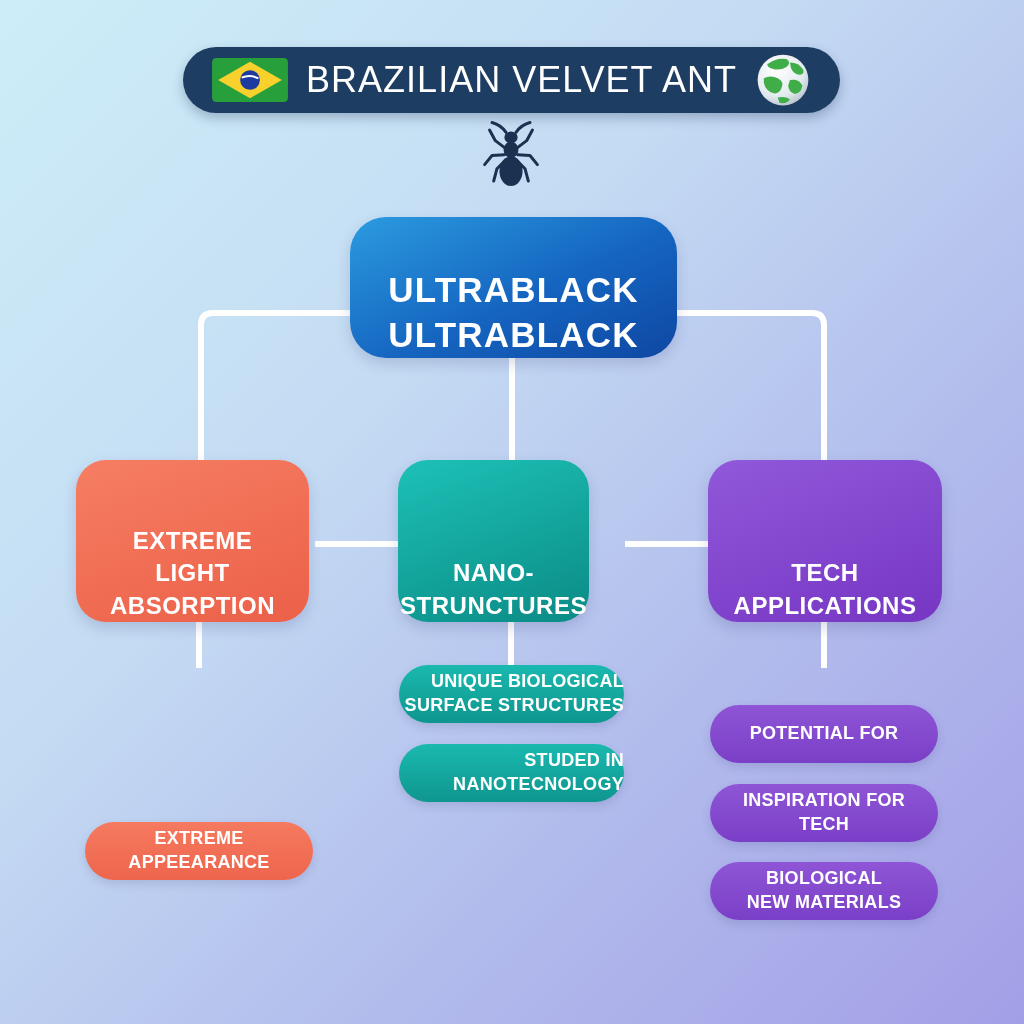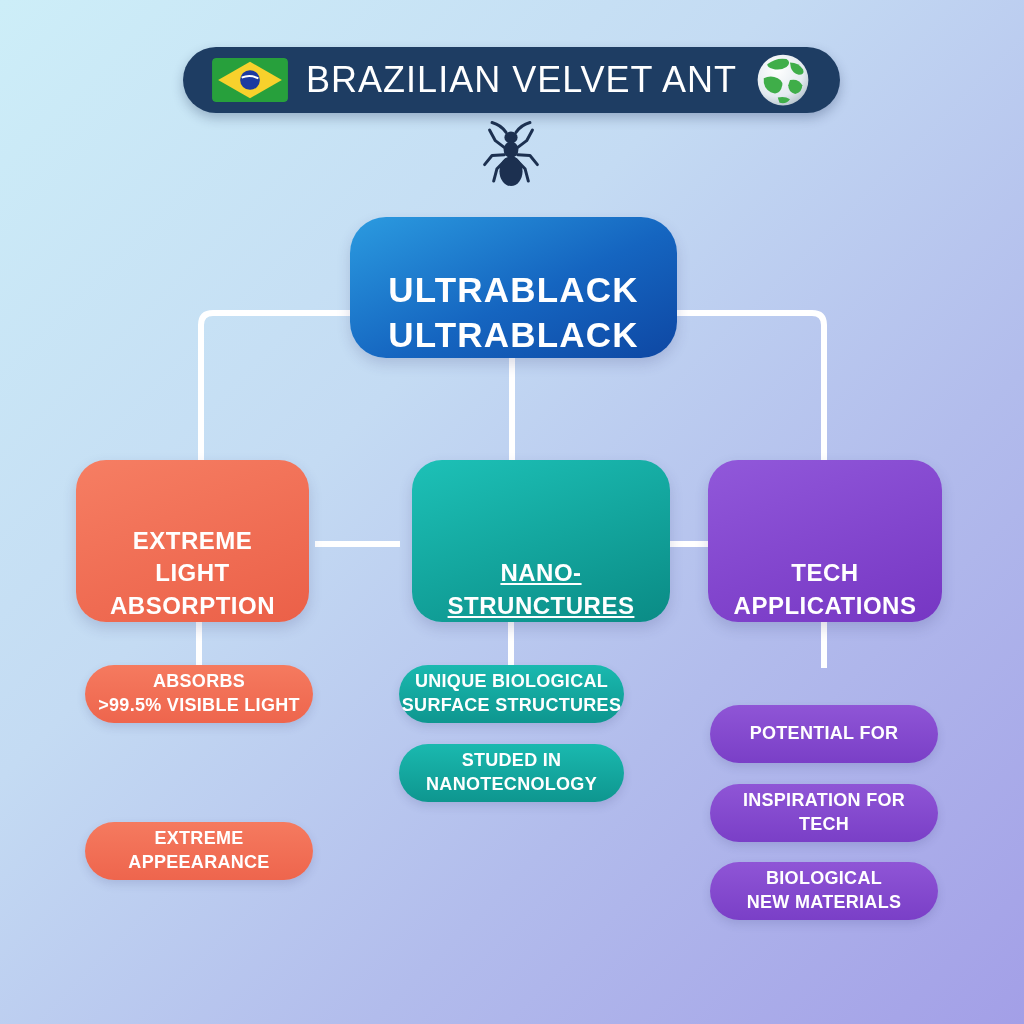--- a/index.html
+++ b/index.html
@@ -29,33 +29,33 @@
     box-shadow:0 6px 14px rgba(50,50,110,.18);
   }
   .node span { display:block; }
   .root {
     left:350px; top:217px; width:327px; height:141px; border-radius:36px;
     background:linear-gradient(155deg,#2b9be0 0%, #1565c0 55%, #0e47a3 100%);
     font-size:35px; line-height:1.28; letter-spacing:1.2px;
   }
   .branch { top:460px; height:162px; border-radius:30px; font-size:24px; line-height:1.35; letter-spacing:.5px; }
   .branch.col1 { left:76px;  width:233px; background:linear-gradient(160deg,#f67e63 0%, #eb6048 100%); }
-  .branch.col2 { left:412px; width:258px; background:linear-gradient(160deg,#1dc1b7 0%, #0a8b85 100%);text-decoration:underline; }
+  .branch.col2 { left:398px; width:191px; background:linear-gradient(160deg,#1dc1b7 0%, #0a8b85 100%); }
   .branch.col3 { left:708px; width:234px; background:linear-gradient(160deg,#9158da 0%, #7636c3 100%); }
 
   .pill {
     position:absolute; height:58px; border-radius:29px;
     display:flex; flex-direction:column; align-items:center; justify-content:center;
     color:#ffffff; font-weight:700; font-size:18px; line-height:1.32;
     text-align:center; letter-spacing:.3px;
     box-shadow:0 4px 10px rgba(50,50,110,.15);
   }
   .pill span { display:block; }
   .pill.col1 { left:85px;  width:228px; background:linear-gradient(180deg,#f57a5f,#ee654d); }
-  .pill.col2 { left:399px; width:225px; background:linear-gradient(180deg,#1ab9af,#0e968f); }
+  .pill.col2 { left:399px; width:225px; background:linear-gradient(180deg,#1ab9af,#0e968f);align-items:flex-end; }
   .pill.col3 { left:710px; width:228px; background:linear-gradient(180deg,#8f55d6,#7a3fc7);margin-top:40px; }
   .row1 { top:665px; } .row2 { top:744px; } .row3 { top:822px; }
 </style>
 </head>
 <body>
 
 <div class="canvas">
 
   <svg class="connectors" viewBox="0 0 1024 1024">
     <g stroke="#ffffff" stroke-width="6" fill="none">
@@ -124,24 +124,20 @@
   </div>
   <div class="node branch col2">
     <span>NANO-</span>
     <span>STRUNCTURES</span>
   </div>
   <div class="node branch col3">
     <span>TECH</span>
     <span>APPLICATIONS</span>
   </div>
 
-  <div class="pill col1 row1">
-    <span>ABSORBS</span>
-    <span>&gt;99.5% VISIBLE LIGHT</span>
-  </div>
   <div class="pill col1 row3">
     <span>EXTREME</span>
     <span>APPEEARANCE</span>
   </div>
 
   <div class="pill col2 row1">
     <span>UNIQUE BIOLOGICAL</span>
     <span>SURFACE STRUCTURES</span>
   </div>
   <div class="pill col2 row2">

